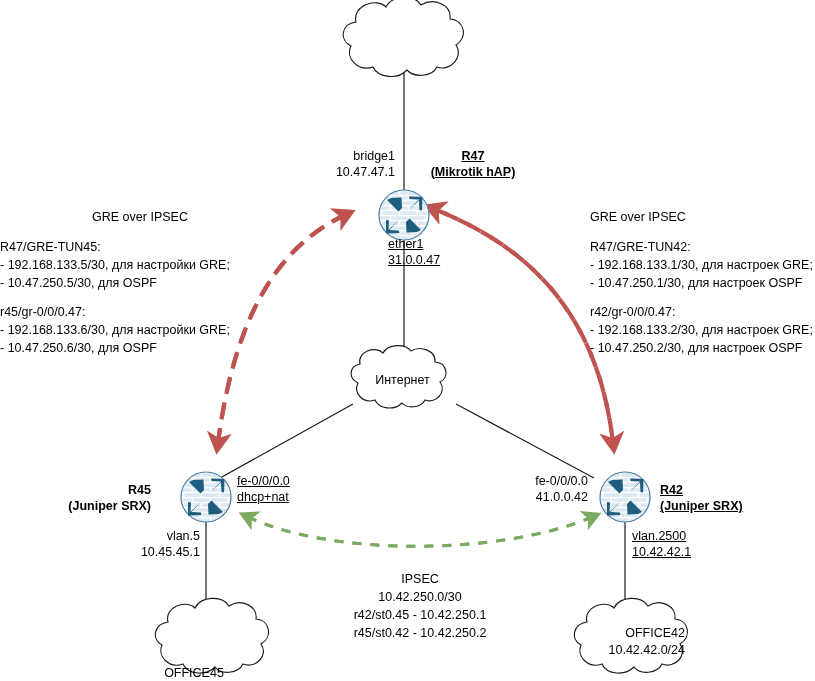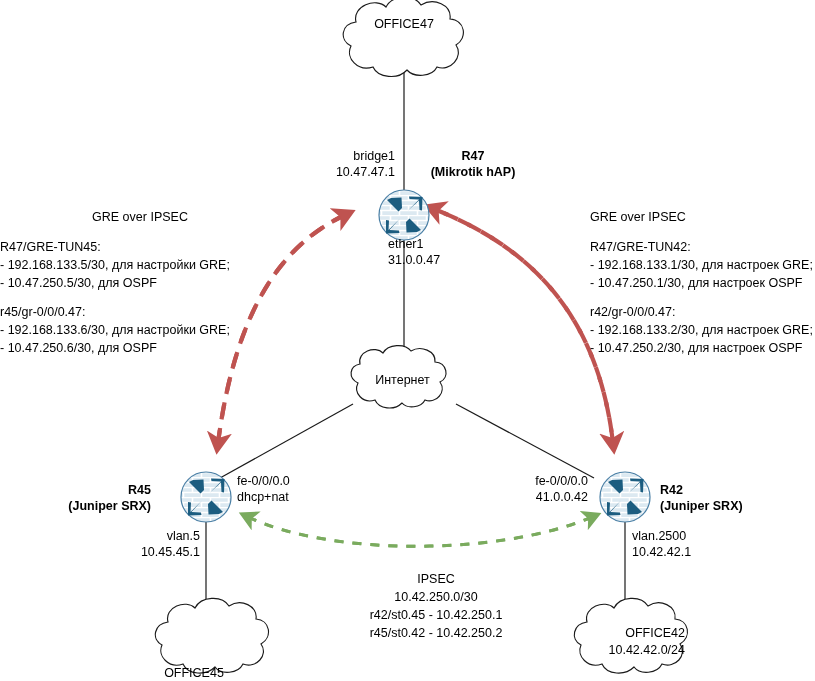--- a/index.html
+++ b/index.html
@@ -33,20 +33,21 @@
     white-space: nowrap;
   }
   .lbl.bold {
     font-weight: bold;
   }
   .lbl.right {
     text-align: right;
   }
   .lbl.left {
     text-align: left;
+    text-decoration: underline;
   }
   .cloud-label {
     position: absolute;
     font-size: 12.5px;
     line-height: 17px;
     text-align: center;
     white-space: nowrap;
     color: #000000;
   }
   .block {
@@ -183,21 +184,20 @@
     </g>
 
     <g>
       <use href="#device-icon" x="0" y="0" transform="translate(404,215)"></use>
       <use href="#device-icon" x="0" y="0" transform="translate(206,497)"></use>
       <use href="#device-icon" x="0" y="0" transform="translate(625,497)"></use>
     </g>
   </svg>
 
   <div class="cloud-label" style="left:334px; top:16px; width:140px;">
-    <div>OFFICE47</div>
   </div>
 
   <div class="cloud-label" style="left:345px; top:372px; width:115px;">
     <div>Интернет</div>
   </div>
 
   <div class="cloud-label" style="left:134px; top:625px; width:120px;margin-top:40px;">
     <div>OFFICE45</div>
     <div>10.45.45.0/24</div>
   </div>
@@ -277,20 +277,20 @@
     <div>- 192.168.133.1/30, для настроек GRE;</div>
     <div>- 10.47.250.1/30, для настроек OSPF</div>
   </div>
 
   <div class="block left" style="left:590px; top:303px; width:225px;">
     <div>r42/gr-0/0/0.47:</div>
     <div>- 192.168.133.2/30, для настроек GRE;</div>
     <div>- 10.47.250.2/30, для настроек OSPF</div>
   </div>
 
-  <div class="block center" style="left:341px; top:570px; width:190px; text-align:center;">
+  <div class="block center" style="left:325px; top:570px; width:190px; text-align:center;">
     <div>IPSEC</div>
     <div>10.42.250.0/30</div>
     <div>r42/st0.45 - 10.42.250.1</div>
     <div>r45/st0.42 - 10.42.250.2</div>
   </div>
 
 </div>
 
 </body></html>

